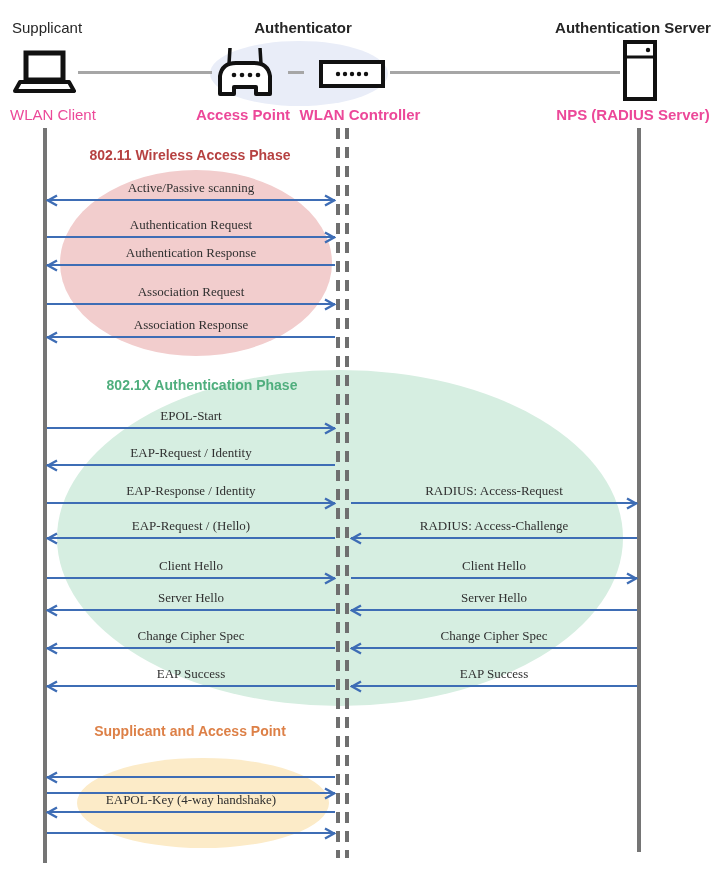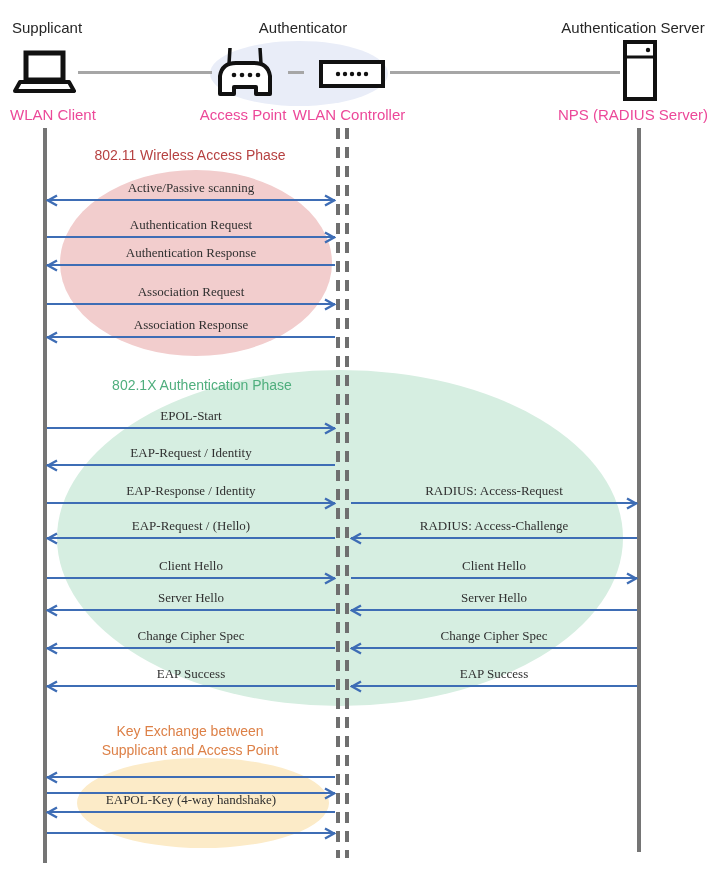--- a/index.html
+++ b/index.html
@@ -1,21 +1,21 @@
 <!DOCTYPE html>
 <html><head>
 <meta charset="utf-8">
 <style>
   html,body{margin:0;padding:0;background:#ffffff;}
   #canvas{
     position:relative;width:713px;height:875px;background:#ffffff;
     font-family:"Liberation Sans",sans-serif;color:#303030;overflow:hidden;
   }
   .abs{position:absolute;}
-  .ctr{transform:translateX(-50%);white-space:nowrap;}
+  .ctr{transform:translateX(-50%);white-space:nowrap;font-weight:bold;}
   .role-label{font-size:15px;color:#262626;white-space:nowrap;}
   .dev-label{font-size:15px;color:#ec4899;white-space:nowrap;}
   .connector{height:3px;background:#a6a6a6;}
   .ellipse{border-radius:50%;z-index:1;}
   .lifeline{width:4px;z-index:2;}
   .lifeline.solid{background:#757575;}
   .lifeline.dashed{background:repeating-linear-gradient(to bottom,#6f6f6f 0 11px,transparent 11px 19px);}
   .phase-title{z-index:2;font-size:14px;line-height:19px;text-align:center;white-space:nowrap;}
   .msg-line{height:2px;background:#3E6DB5;z-index:3;}
   .msg-label{z-index:3;font-size:13px;text-align:center;color:#303030;white-space:nowrap;font-family:Liberation Serif, serif;}
@@ -67,35 +67,34 @@
   <div class="abs" style="left:622px;top:40px;z-index:1;">
     <svg width="36" height="62" viewBox="0 0 36 62">
       <rect x="3" y="2" width="30" height="57" fill="#ffffff" stroke="#111111" stroke-width="4"></rect>
       <line x1="3" y1="17" x2="33" y2="17" stroke="#111111" stroke-width="3"></line>
       <circle cx="26" cy="10" r="2.2" fill="#111111"></circle>
     </svg>
   </div>
 
   <div class="abs dev-label" style="left:10px;top:106px;">WLAN Client</div>
   <div class="abs dev-label ctr" style="left:243px;top:106px;">Access Point</div>
-  <div class="abs dev-label ctr" style="left:349px;top:106px;">WLAN Controller</div>
+  <div class="abs dev-label ctr" style="left:360px;top:106px;">WLAN Controller</div>
   <div class="abs dev-label ctr" style="left:633px;top:106px;">NPS (RADIUS Server)</div>
 
   <div id="phases">
       <div class="abs ellipse" style="left: 60px; top: 170px; width: 272px; height: 186px; background: rgb(242, 205, 205);"></div>
       <div class="abs phase-title ctr" style="left: 190px; top: 146px; color: rgb(182, 65, 65);">
         <div>802.11 Wireless Access Phase</div>
       </div>
       <div class="abs ellipse" style="left: 57px; top: 370px; width: 566px; height: 336px; background: rgb(214, 238, 225);"></div>
       <div class="abs phase-title ctr" style="left: 202px; top: 376px; color: rgb(79, 174, 125);">
         <div>802.1X Authentication Phase</div>
       </div>
       <div class="abs ellipse" style="left: 77px; top: 758px; width: 252px; height: 90px; background: rgb(252, 235, 200);"></div>
       <div class="abs phase-title ctr" style="left: 190px; top: 722px; color: rgb(221, 128, 71);">
-        <div>Key Exchange between</div>
         <div>Supplicant and Access Point</div>
       </div>
     </div>
 
   <div id="lifelines">
       <div class="abs lifeline solid" style="left: 43px; top: 128px; height: 735px;"></div>
       <div class="abs lifeline dashed" style="left: 336px; top: 128px; height: 730px;"></div>
       <div class="abs lifeline dashed" style="left: 345px; top: 128px; height: 730px;"></div>
       <div class="abs lifeline solid" style="left: 637px; top: 128px; height: 724px;"></div>
     </div>

